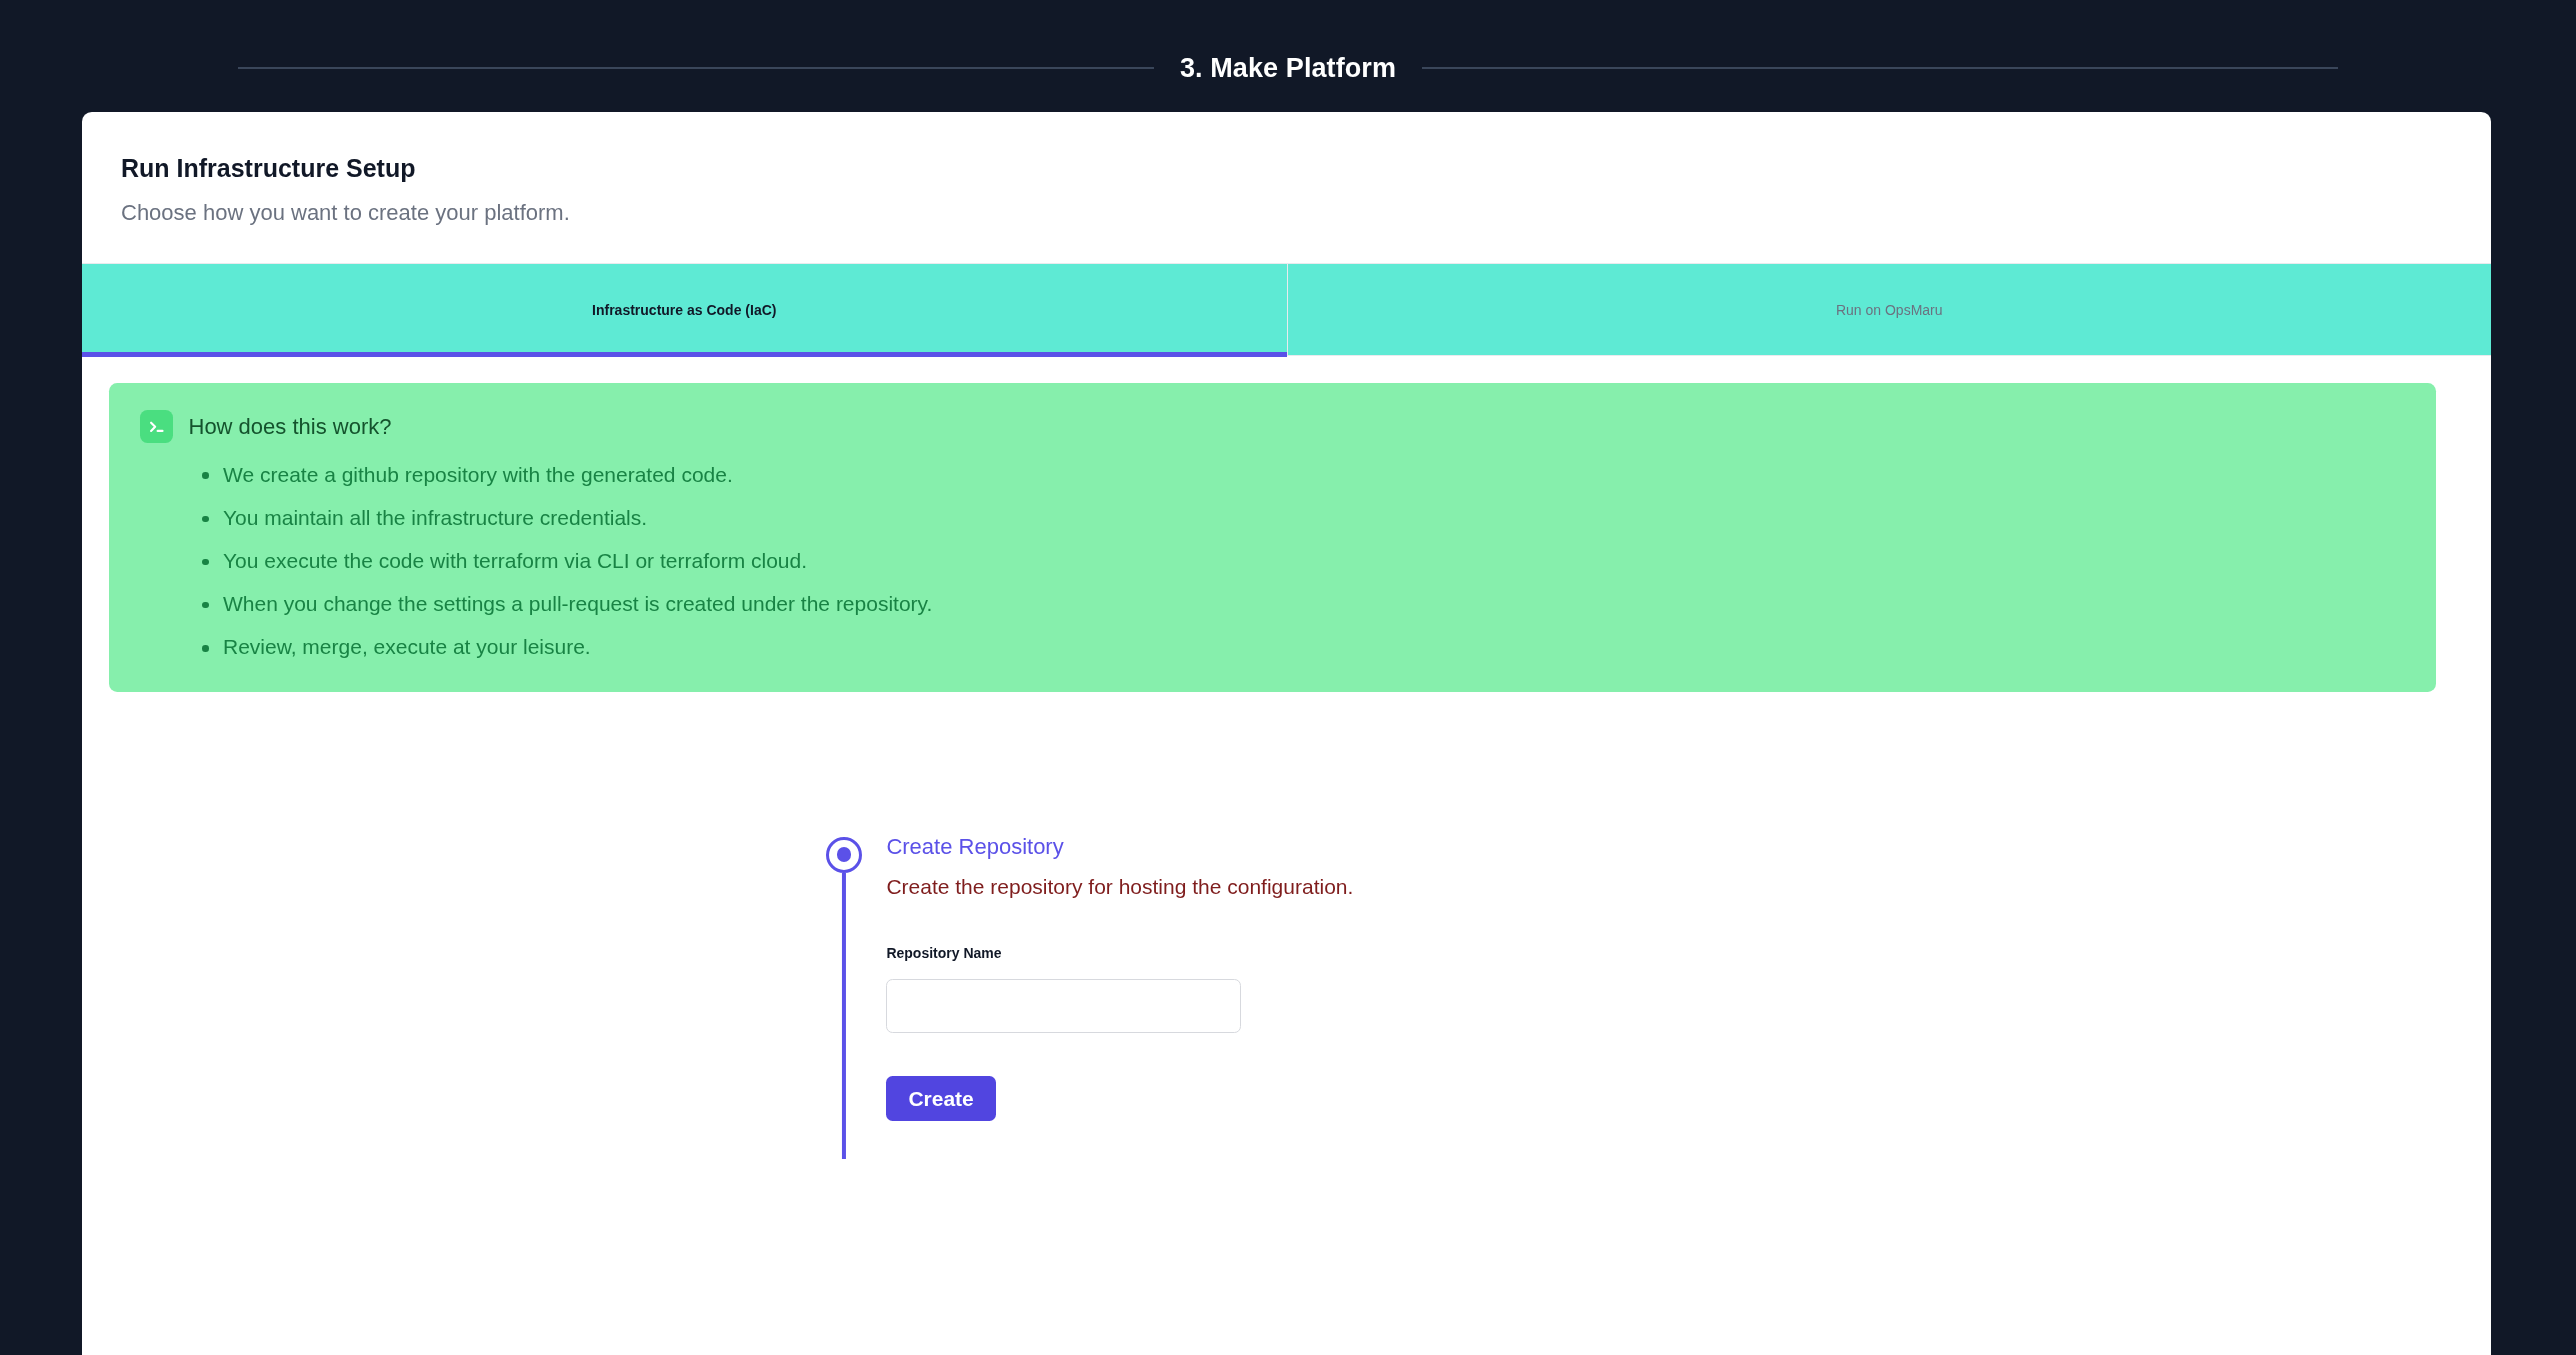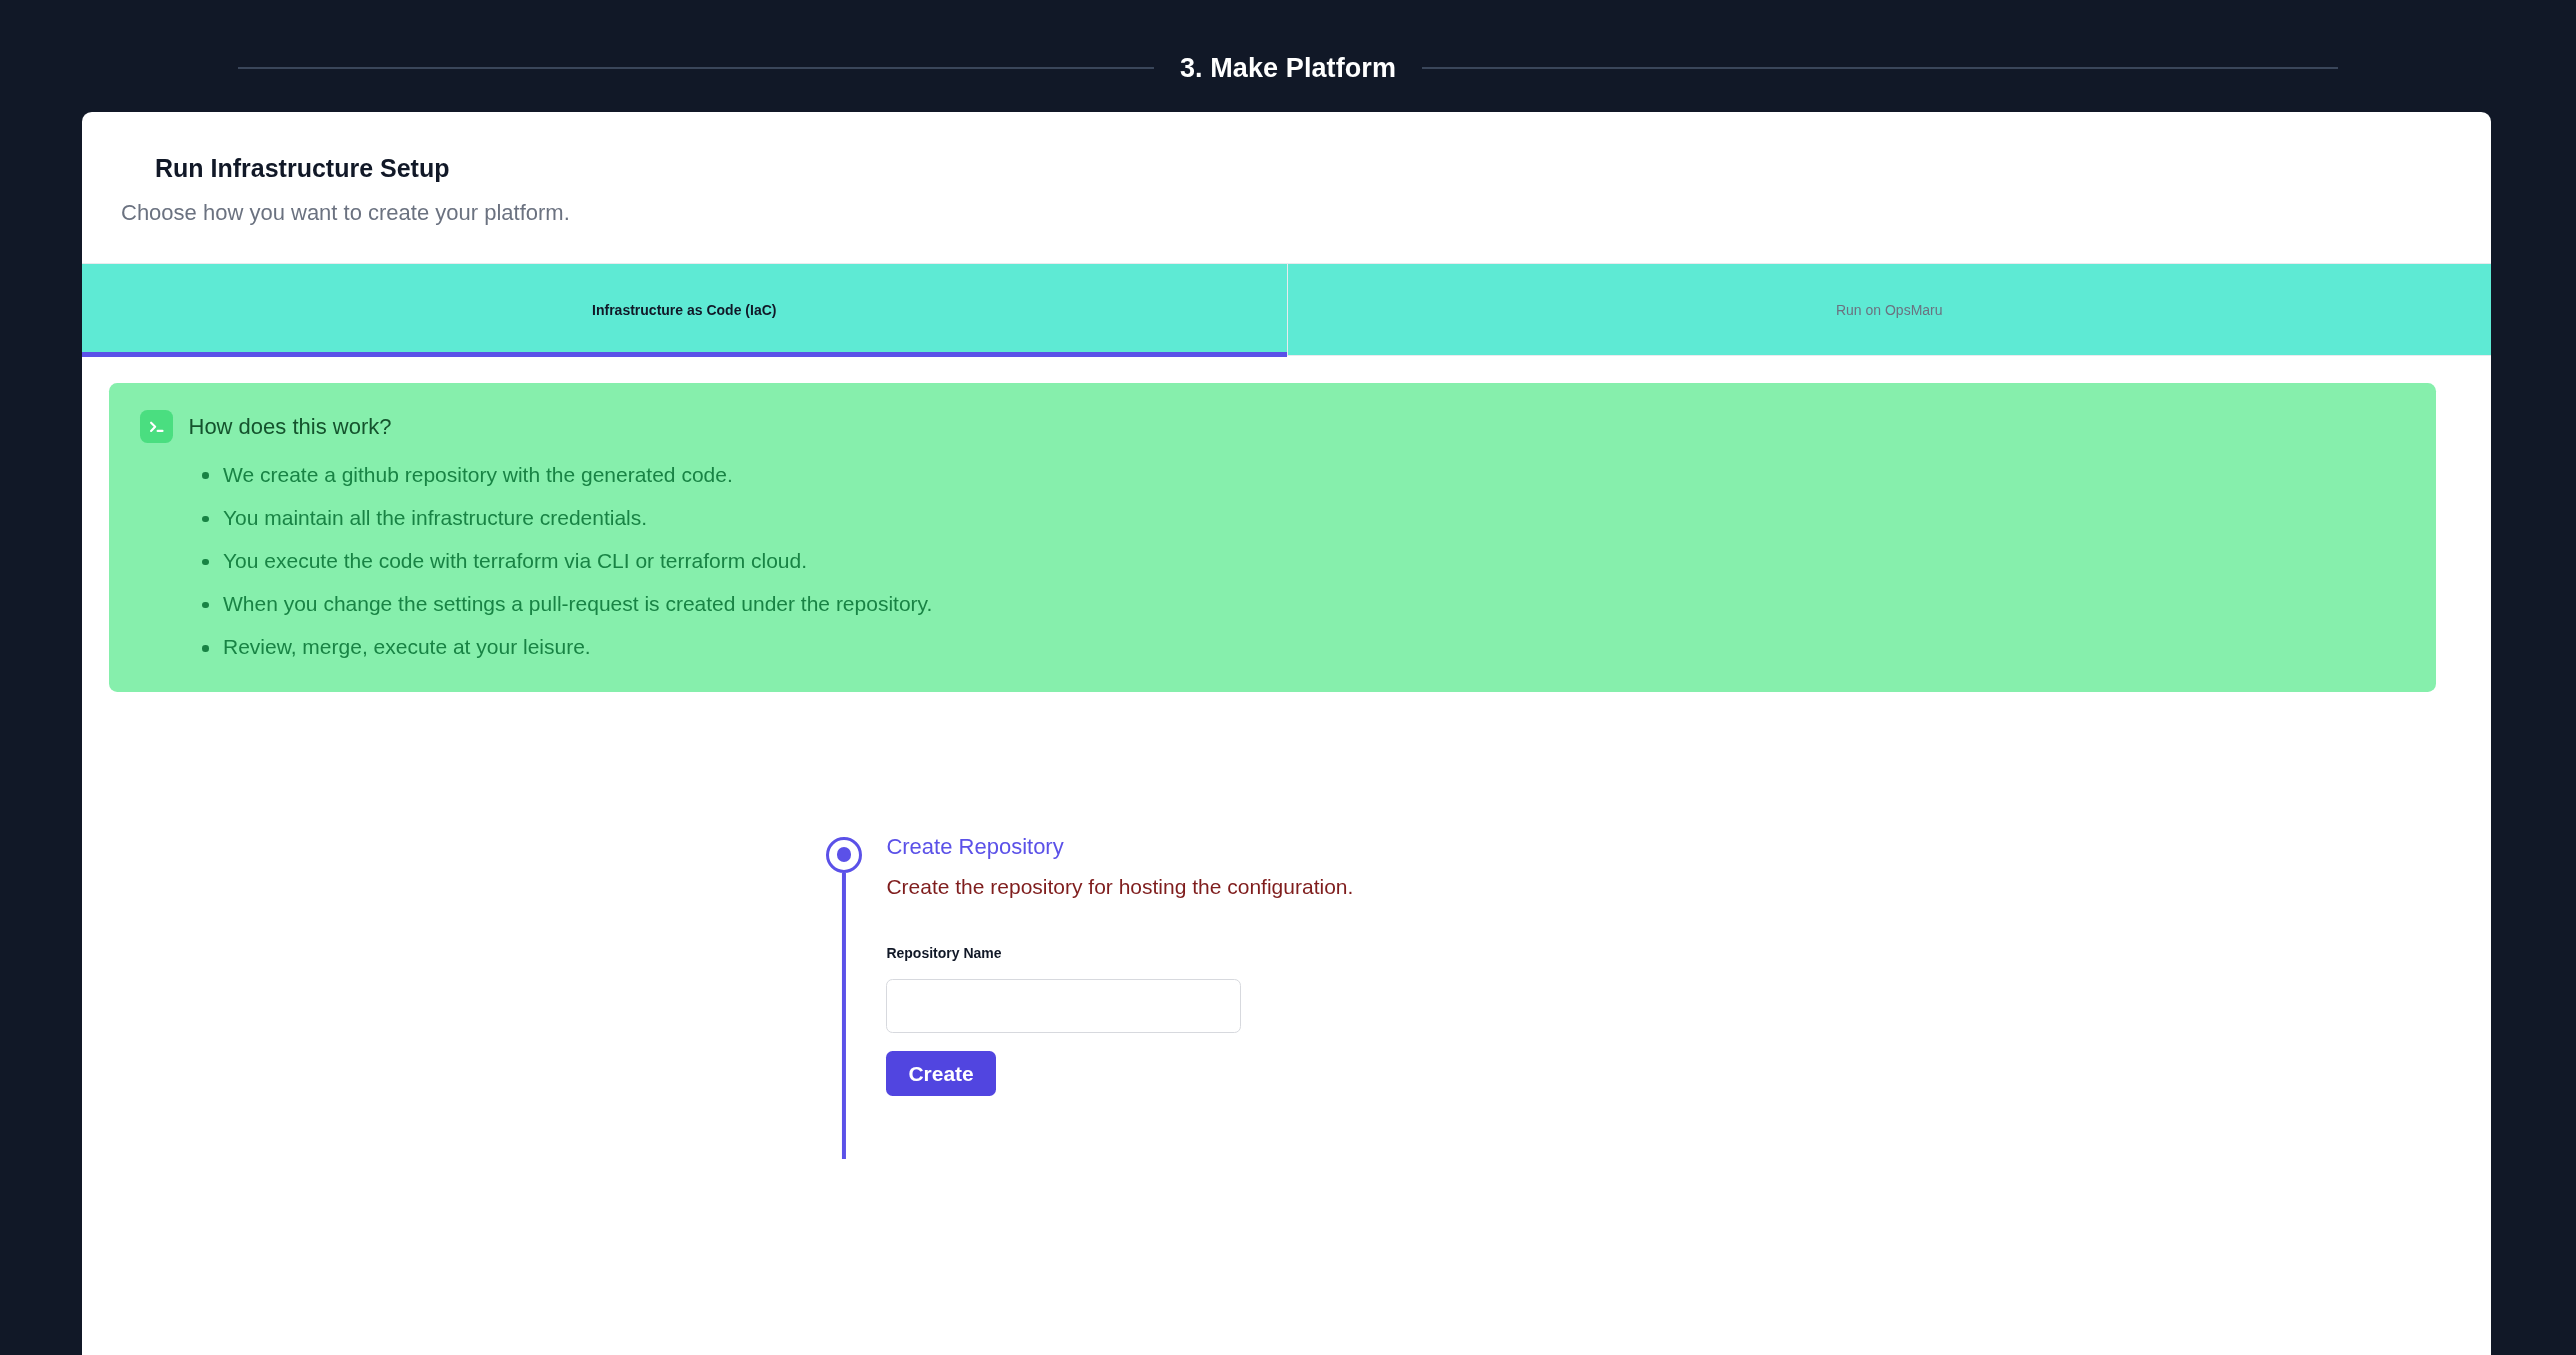--- a/index.html
+++ b/index.html
@@ -60,21 +60,20 @@
   }
 
   .card-head {
     padding: 41px 39px 0 39px;
   }
   .card-title {
     font-size: 25px;
     font-weight: 700;
     color: #111827;
     line-height: 1.2;
-    margin-left: 34px;
   }
   .card-subtitle {
     margin-top: 15.5px;
     font-size: 22px;
     color: #6b7280;
     line-height: 1.3;
   }
 
   
   .tabs {
@@ -239,21 +238,21 @@
     border: 1.6px solid #d7d9de;
     border-radius: 6.5px;
     background: #ffffff;
     font-size: 21px;
     color: #111827;
     padding: 0 13px;
     font-family: "Liberation Sans", sans-serif;
     outline: none;
   }
   .create-btn {
-    margin-top: 3px;
+    margin-top: 28px;
     display: inline-block;
     background: #5145e0;
     color: #ffffff;
     border: none;
     border-radius: 6.5px;
     font-size: 21px;
     font-weight: 700;
     font-family: "Liberation Sans", sans-serif;
     padding: 10.6px 22px;
     cursor: pointer;

